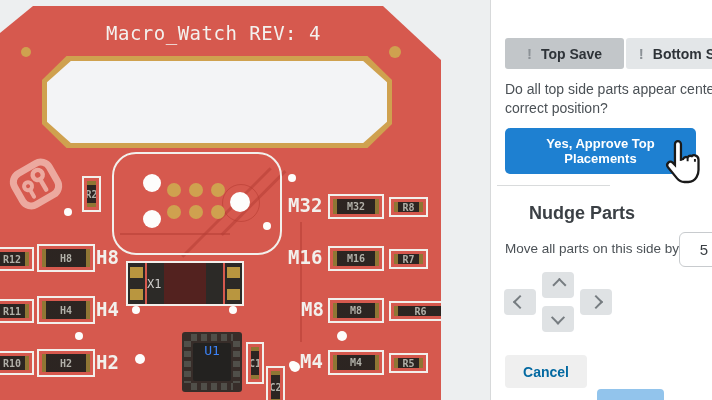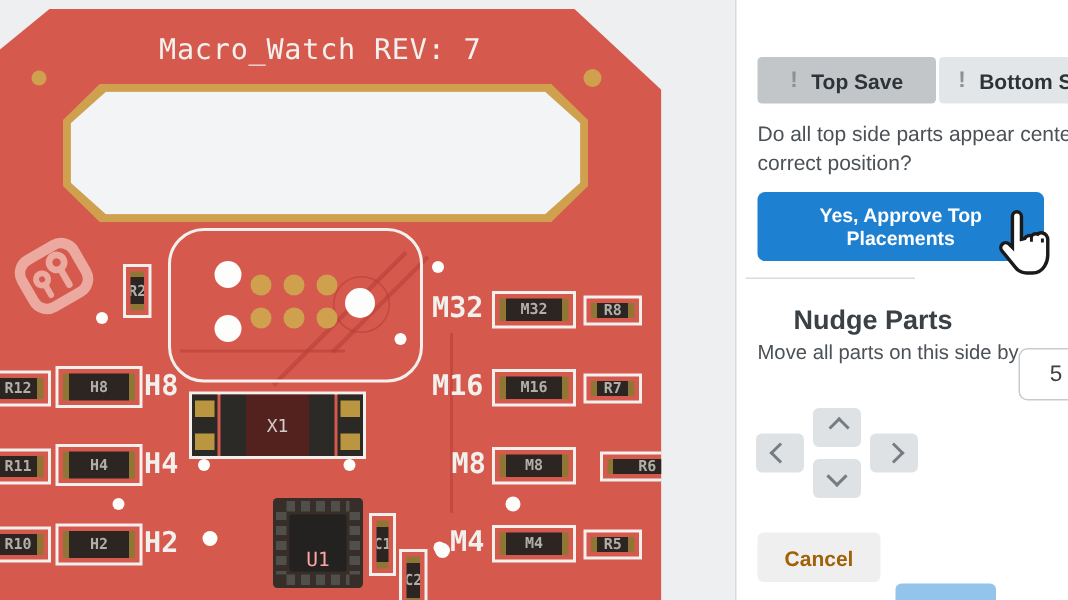--- a/index.html
+++ b/index.html
@@ -30,74 +30,74 @@
   .chip-body{width:100%;height:100%;display:flex;align-items:center;justify-content:center;
       background:linear-gradient(90deg,#8f7634 0 4px,rgba(35,34,31,.95) 4px calc(100% - 4px),#8f7634 calc(100% - 4px) 100%);
       color:#b1b0a8;font:bold 10px "DejaVu Sans Mono",monospace;overflow:hidden;}
   .chip-v .chip-body{background:linear-gradient(180deg,#8f7634 0 4px,rgba(35,34,31,.95) 4px calc(100% - 4px),#8f7634 calc(100% - 4px) 100%);}
   .silk{position:absolute;font:bold 19px "DejaVu Sans Mono",monospace;color:#f2f0ec;}
 
   .x1{position:absolute;left:126px;top:261px;width:118px;height:45px;box-sizing:border-box;
       border:2px solid #f2f0ec;display:flex;gap:2px;}
   .x1 .xpad{width:17px;background:#2b2926;display:flex;flex-direction:column;justify-content:space-between;padding:4px 2px;box-sizing:border-box;}
   .x1 .xpad i{display:block;height:11px;background:#b9963f;}
-  .x1 .xbody{flex:1;display:flex;align-items:center;justify-content:center;color:#cfcecb;
+  .x1 .xbody{flex:1;display:flex;align-items:center;color:#cfcecb;
       font:12px "DejaVu Sans Mono",monospace;
       background:linear-gradient(90deg,#2c2a27 0 22%,#53221f 22% 78%,#2c2a27 78% 100%);}
 
   .u1{position:absolute;left:182px;top:332px;width:60px;height:60px;background:rgba(43,42,39,.93);border-radius:3px;}
   .u1 .pt,.u1 .pb{position:absolute;left:9px;right:9px;height:7px;background:repeating-linear-gradient(90deg,#504f49 0 6px,transparent 6px 10px);}
   .u1 .pt{top:2px}.u1 .pb{bottom:2px}
   .u1 .pl,.u1 .pr{position:absolute;top:9px;bottom:9px;width:7px;background:repeating-linear-gradient(180deg,#504f49 0 6px,transparent 6px 10px);}
   .u1 .pl{left:2px}.u1 .pr{right:2px}
-  .u1 .core{position:absolute;inset:11px;background:#232220;border-radius:2px;display:flex;align-items:flex-end;justify-content:center;color:#fca5a5;font:13px "DejaVu Sans Mono",monospace;}
+  .u1 .core{position:absolute;inset:11px;background:#232220;border-radius:2px;display:flex;align-items:flex-start;justify-content:center;color:#3b82f6;font:13px "DejaVu Sans Mono",monospace;}
 
   
   .panel{position:absolute;left:490px;top:0;width:260px;height:400px;background:#fff;
          border-left:1px solid #d7d9da;color:#4a5055;}
   .panel-title{position:absolute;left:14px;top:4px;font-size:18px;font-weight:bold;color:#3b4045;}
   .tab{position:absolute;top:38px;height:31px;border-radius:3px;display:flex;align-items:center;
        justify-content:center;gap:9px;font-size:14px;font-weight:bold;color:#2e3338;cursor:pointer;}
   .tab.active{left:14px;width:119px;background:#c2c6c9;}
   .tab.inactive{left:135px;width:122px;background:#e3e6e8;}
   .excl{color:#8b9196;font-weight:bold;font-size:15px;}
   .q{position:absolute;left:14px;width:300px;font-size:14px;line-height:19px;color:#4b5156;white-space:nowrap;}
   .q1{top:80px}.q2{top:99px}
   .approve{position:absolute;left:14px;top:128px;width:191px;height:46px;border:none;border-radius:5px;
            background:var(--accent-blue);color:#fff;font-weight:bold;font-size:13px;cursor:pointer;
            font-family:"Liberation Sans",sans-serif;}
   .opt-line{position:absolute;left:6px;top:185px;width:113px;height:1px;background:#d9dbdc;}
   .opt-text{position:absolute;left:127px;top:177px;font-size:14px;font-weight:bold;letter-spacing:1px;color:#3f4447;}
   .nudge-title{position:absolute;left:14px;top:203px;font-size:18px;font-weight:bold;color:#3b4045;margin-left:24px;}
-  .move-label{position:absolute;left:14px;top:227px;font-size:13.5px;color:#4b5156;white-space:nowrap;}
+  .move-label{position:absolute;left:14px;top:241px;font-size:13.5px;color:#4b5156;white-space:nowrap;}
   .amount{position:absolute;left:188px;top:232px;width:50px;height:35px;border:1px solid #c8cbce;border-radius:6px;
           text-align:center;font-size:15px;color:#3b4045;font-family:"Liberation Sans",sans-serif;box-sizing:border-box;}
   .arrow-btn{position:absolute;width:32px;height:26px;background:#dfe2e4;border:none;border-radius:4px;
              display:flex;align-items:center;justify-content:center;cursor:pointer;}
   .chev{width:8px;height:8px;border-left:2px solid #767c80;border-bottom:2px solid #767c80;display:block;}
   .chev.up{transform:rotate(135deg) translate(-1px,-1px);}
   .chev.down{transform:rotate(-45deg) translate(1px,-1px);}
   .chev.left{transform:rotate(45deg);}
   .chev.right{transform:rotate(225deg);}
   .btn-up{left:51px;top:272px}.btn-left{left:13px;top:289px}.btn-right{left:89px;top:289px}.btn-down{left:51px;top:306px}
   .cancel{position:absolute;left:14px;top:355px;width:82px;height:33px;border:none;border-radius:4px;
-          background:#efefef;color:#a16207;font-weight:bold;font-size:14px;font-family:"Liberation Sans",sans-serif;}
+          background:#efefef;color:#0369a1;font-weight:bold;font-size:14px;font-family:"Liberation Sans",sans-serif;}
   .save{position:absolute;left:106px;top:355px;width:67px;height:33px;border:none;border-radius:4px;
         background:var(--save-blue);color:#fff;font-weight:bold;font-size:14px;cursor:pointer;
         font-family:"Liberation Sans",sans-serif;margin-top:34px;}
   .cursor{position:absolute;left:660px;top:136px;pointer-events:none;z-index:50;}
 </style>
 </head>
 <body>
 
 <div class="screen">
 
   <div class="canvas">
     <div class="board">
-      <div class="silk-title">Macro_Watch REV: 7</div>
+      <div class="silk-title">Macro_Watch REV: 4</div>
 
       <div class="cutout-gold"></div>
       <div class="cutout-white"></div>
 
       <div class="trace diag" style="left:225px;top:150px;"></div>
       <div class="trace diag" style="left:252px;top:158px;height:90px;"></div>
       <div class="trace" style="left:120px;top:233px;width:110px;height:2px;"></div>
       <div class="trace" style="left:300px;top:222px;width:2px;height:120px;"></div>
       <div class="ring" style="left:222px;top:184px;width:36px;height:36px;"></div>
 
@@ -206,21 +206,21 @@
           <div class="chip chip-hh" style="left: 389px; top: 197px; width: 39px; height: 20px;">
             <div class="chip-body">
               <span>R8</span>
             </div>
           </div>
           <div class="chip chip-hh" style="left: 389px; top: 249px; width: 39px; height: 20px;">
             <div class="chip-body">
               <span>R7</span>
             </div>
           </div>
-          <div class="chip chip-hh" style="left: 400px; top: 301px; width: 63px; height: 20px;">
+          <div class="chip chip-hh" style="left: 389px; top: 301px; width: 63px; height: 20px;">
             <div class="chip-body">
               <span>R6</span>
             </div>
           </div>
           <div class="chip chip-hh" style="left: 389px; top: 353px; width: 39px; height: 20px;">
             <div class="chip-body">
               <span>R5</span>
             </div>
           </div>
         </div>

